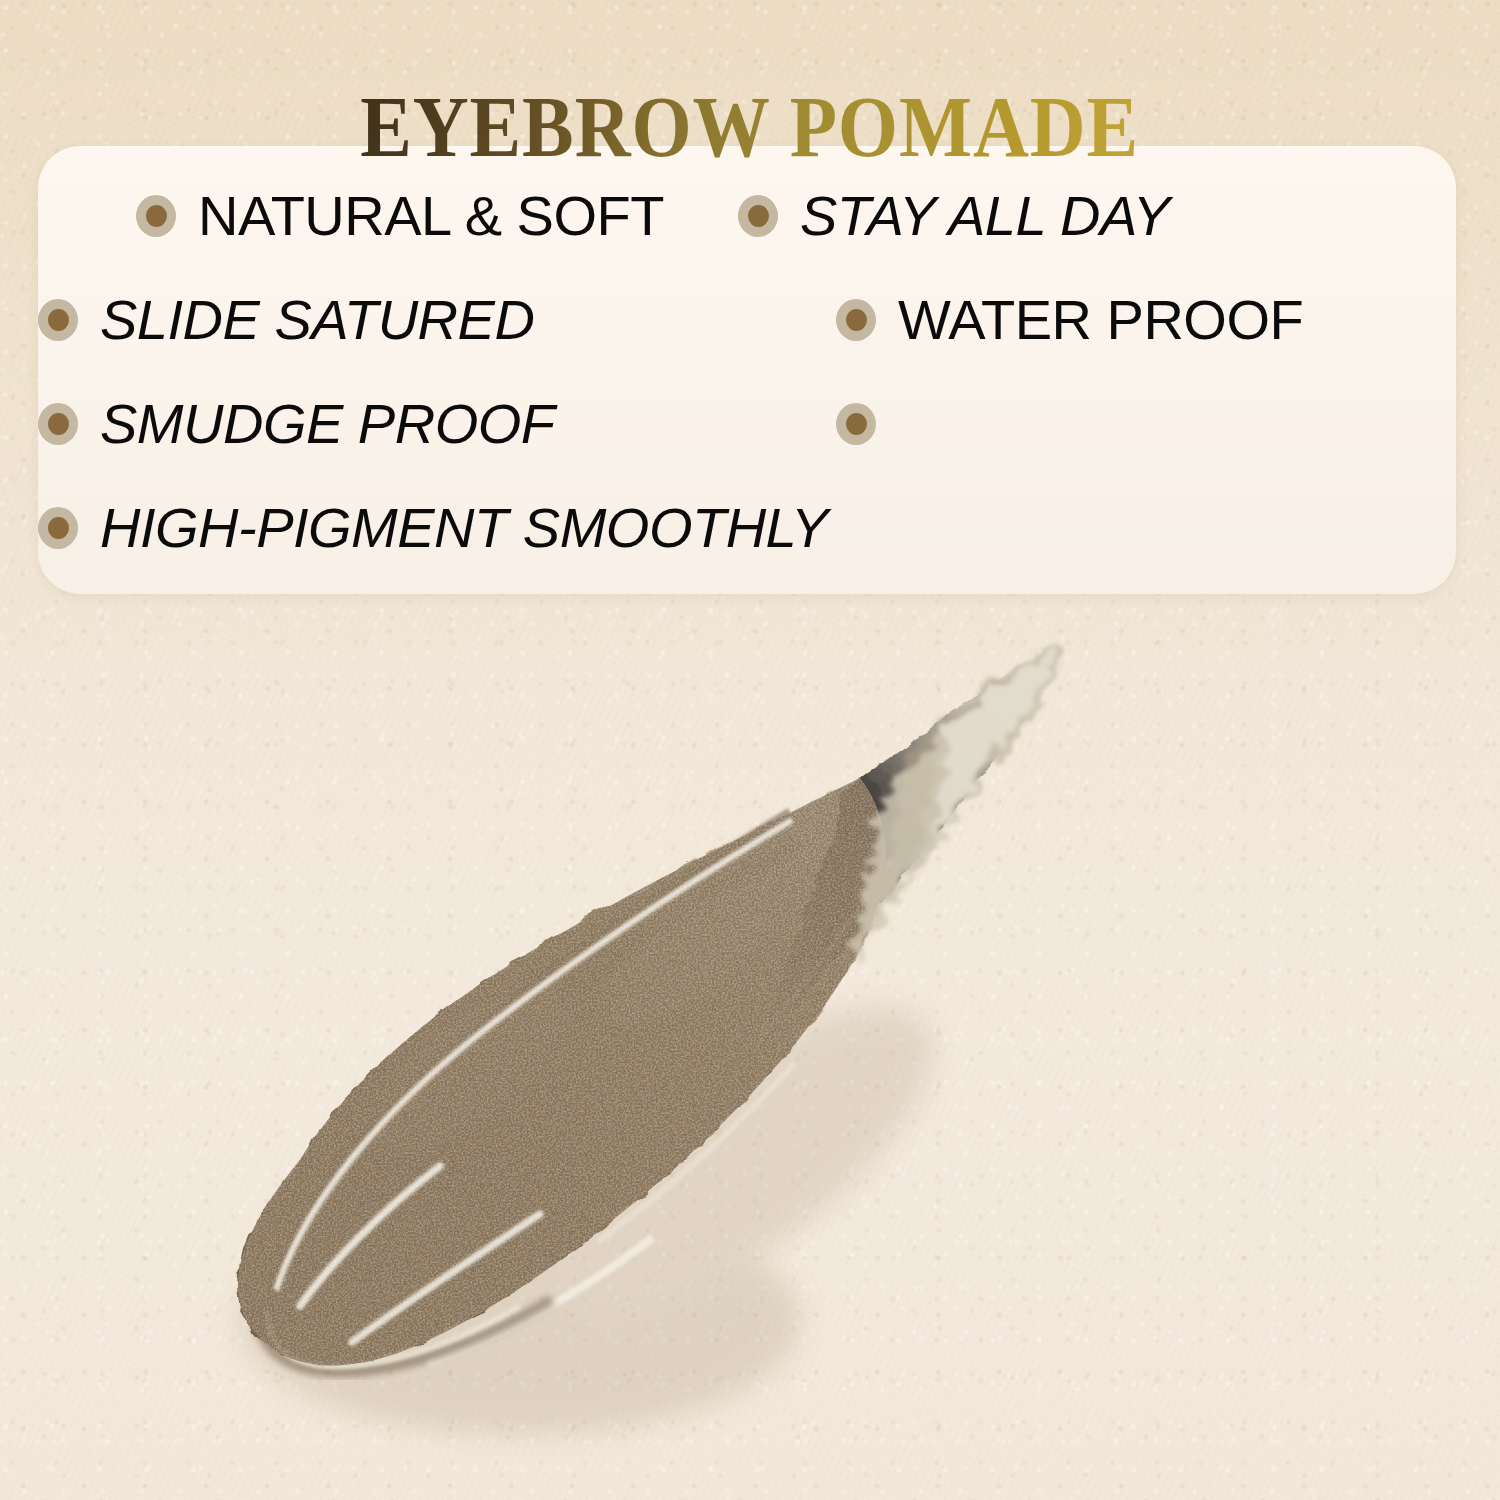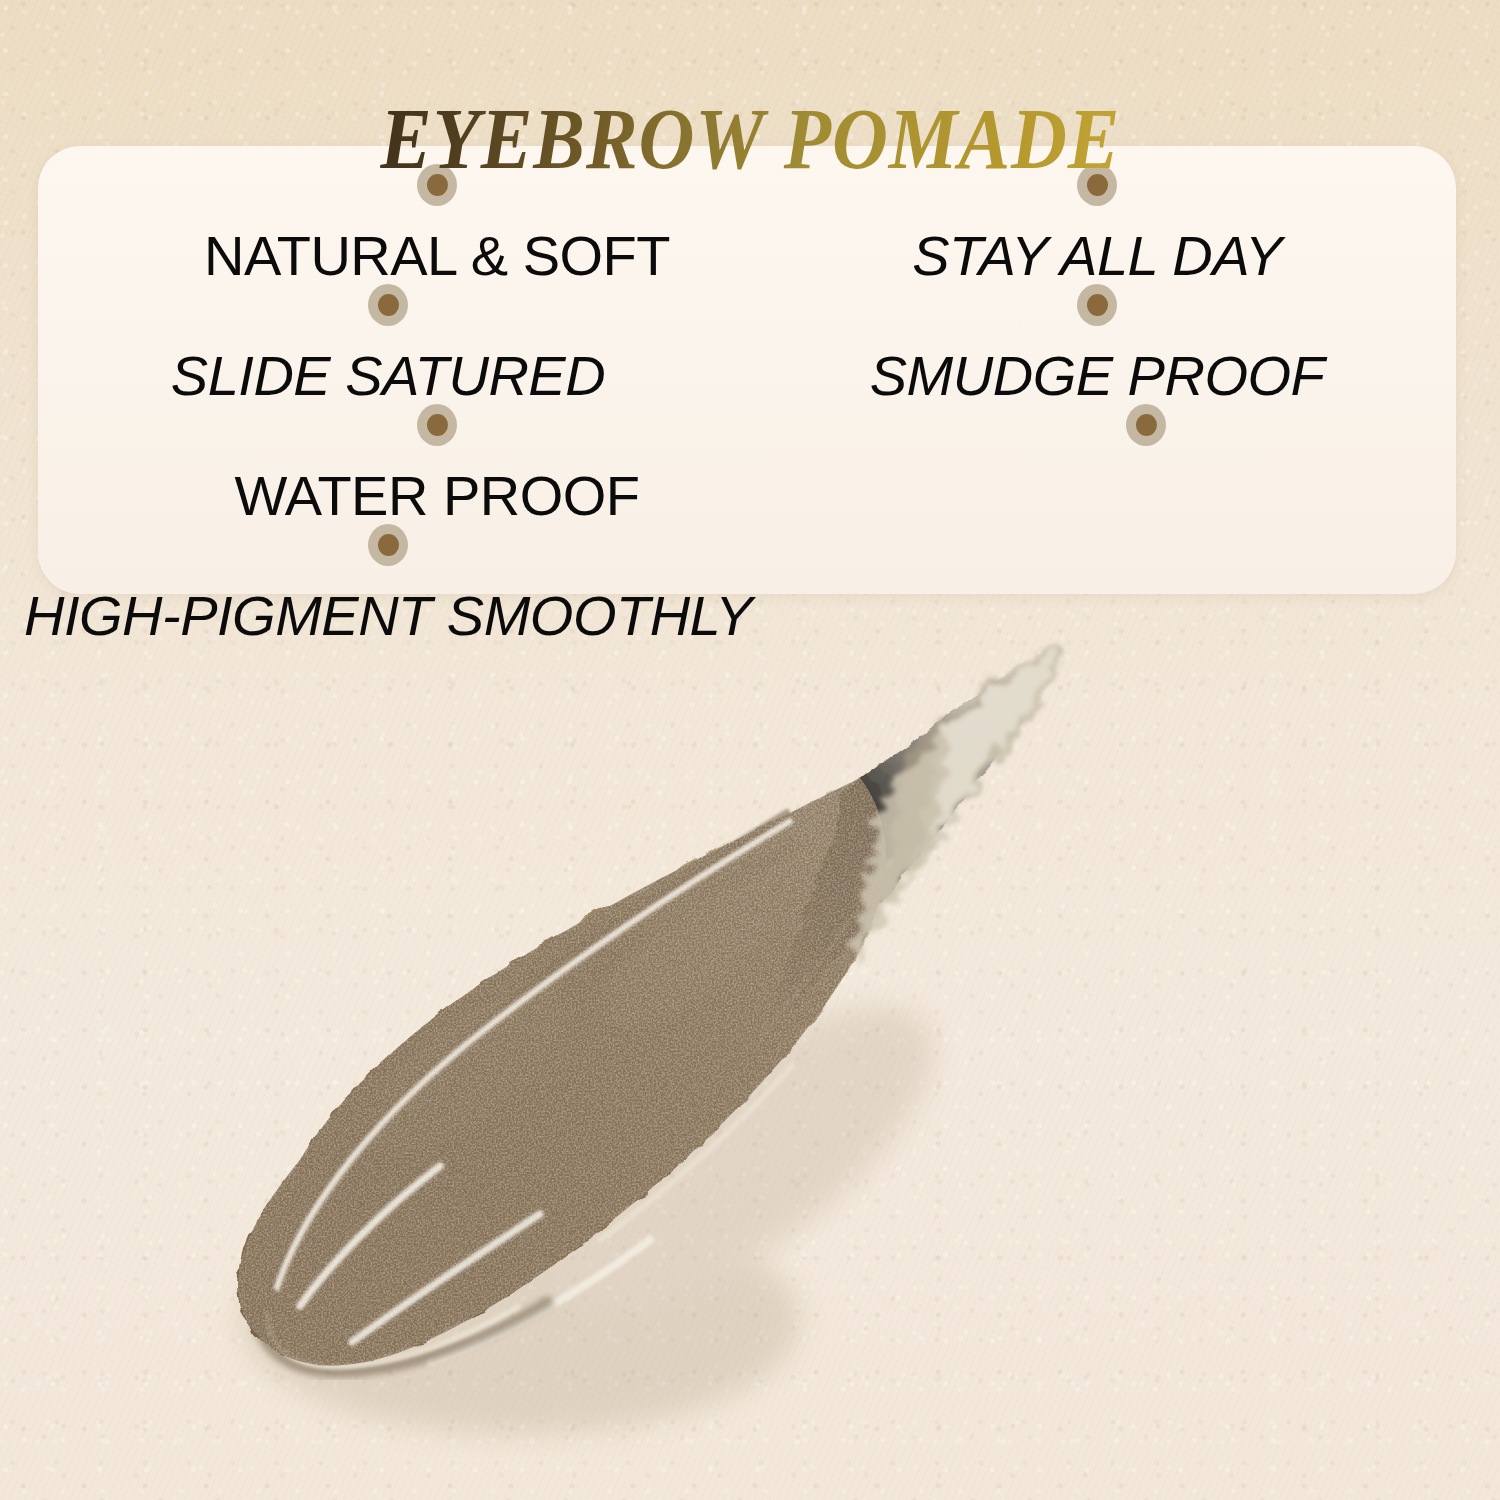--- a/index.html
+++ b/index.html
@@ -53,24 +53,23 @@
     opacity: .35;
     background-image:
       repeating-linear-gradient(23deg, rgba(255,255,255,.18) 0 1px, transparent 1px 6px),
       repeating-linear-gradient(-67deg, rgba(150,125,92,.10) 0 1px, transparent 1px 7px);
   }
 
   
   #title-wrap {
     position: absolute;
     left: 0; right: 0;
-    top: 36px;
+    top: 24px;
     text-align: center;
     z-index: 6;
-    font-style: italic;
   }
   #title {
     display: inline-block;
     font-family: "Liberation Serif", "DejaVu Serif", serif;
     font-weight: bold;
     font-size: 86px;
     line-height: 1.05;
     letter-spacing: 1px;
     transform: scaleX(.9);
     transform-origin: center;
@@ -107,21 +106,20 @@
     display: grid;
     grid-template-columns: 700px 718px;
     grid-template-rows: repeat(4, 1fr);
     padding: 18px 0 14px 0;
     box-sizing: border-box;
   }
   .feature-item {
     display: flex;
     align-items: center;
     gap: 22px;
-    flex-direction: column;
   }
   .feature-item.col-left  { padding-left: 98px; }
   .feature-item.col-right { padding-left: 0px; font-style: italic; }
 
   .bullet {
     position: relative;
     flex: 0 0 auto;
     width: 40px;
     height: 42px;
     border-radius: 50%;
@@ -179,27 +177,27 @@
       <div class="feature-item col-right">
         <span class="bullet"></span>
         <span class="feature-label">STAY ALL DAY</span>
       </div>
 
       <div class="feature-item col-right">
         <span class="bullet"></span>
         <span class="feature-label">SLIDE SATURED</span>
       </div>
 
+      <div class="feature-item col-left">
+        <span class="bullet"></span>
+        <span class="feature-label">WATER PROOF</span>
+      </div>
       <div class="feature-item col-right">
         <span class="bullet"></span>
         <span class="feature-label">SMUDGE PROOF</span>
-      </div>
-      <div class="feature-item col-left">
-        <span class="bullet"></span>
-        <span class="feature-label">WATER PROOF</span>
       </div>
 
       <div class="feature-item col-left">
         <span class="bullet"></span>
       </div>
       <div class="feature-item col-right">
         <span class="bullet"></span>
         <span class="feature-label">HIGH-PIGMENT SMOOTHLY</span>
       </div>
 

